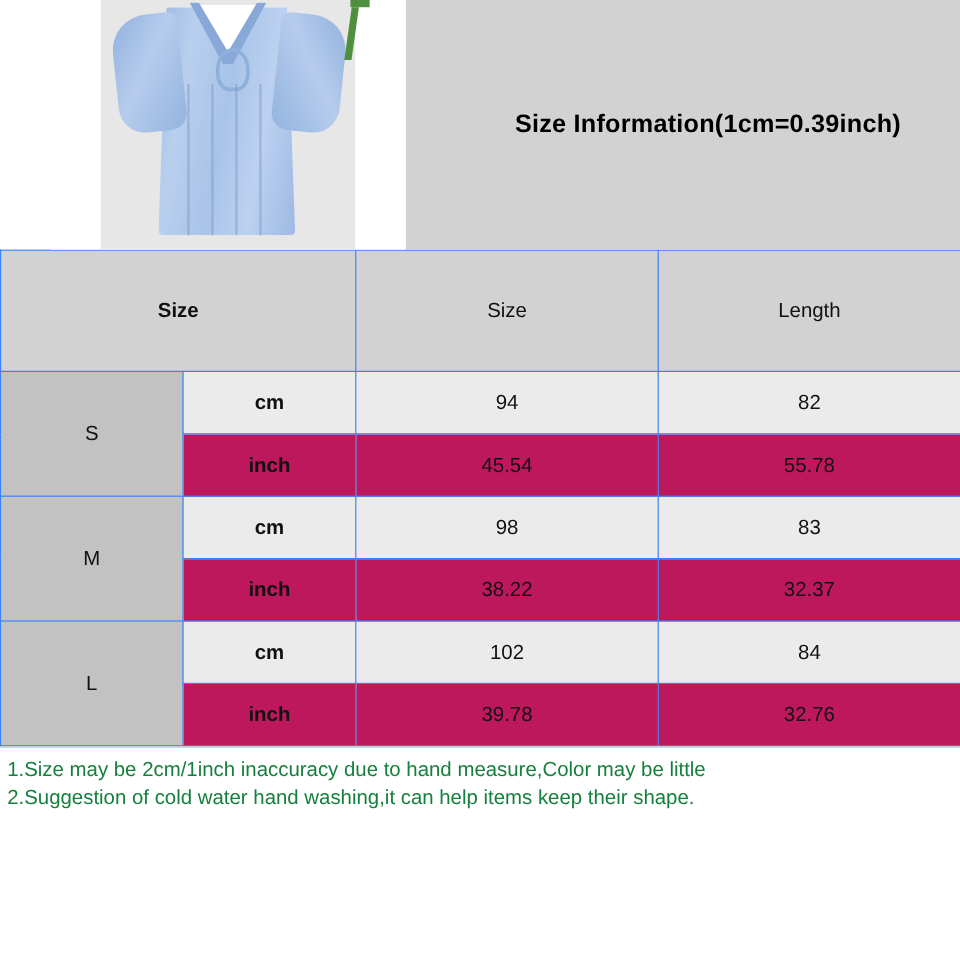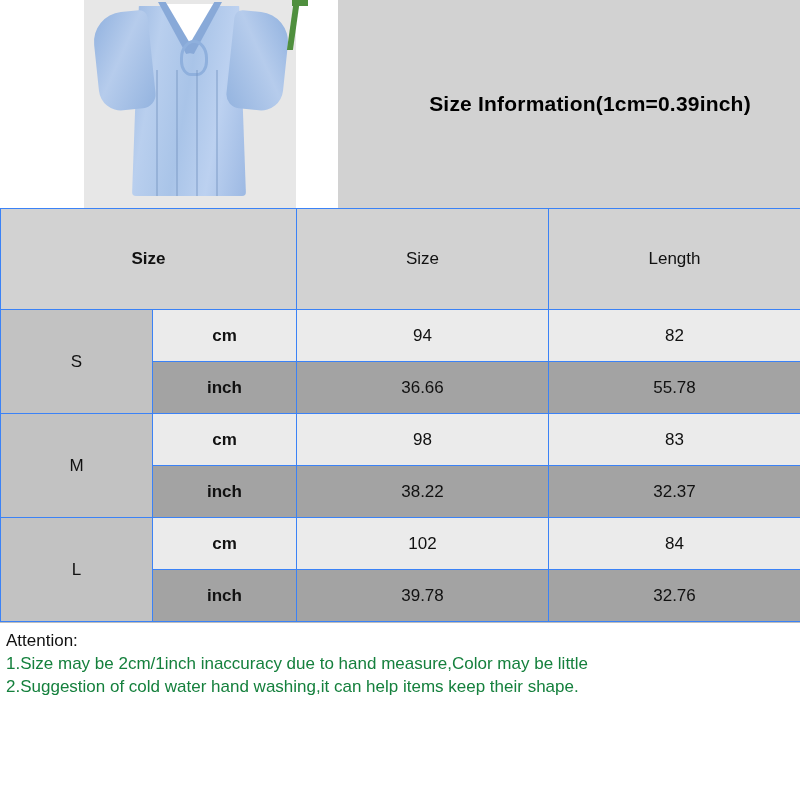--- a/index.html
+++ b/index.html
@@ -205,21 +205,21 @@
   .unit-cell {
     background: #eeeeee;
     font-weight: bold;
     font-size: 17px;
   }
   .val-cell {
     background: #eeeeee;
     font-size: 17px;
   }
   .row-cm td.unit-cell, .row-cm td.val-cell { background: #ebebeb; }
-  .row-inch td.unit-cell, .row-inch td.val-cell { background: #a3a3a3; }
+  .row-inch td.unit-cell, .row-inch td.val-cell { background: #be185d; }
   table.size-table tr.data-row td { height: 49px; }
 
   
   .attention {
     box-sizing: border-box;
     width: 800px;
     padding: 8px 6px 6px 6px;
     background: #ffffff;
     border-top: 1px solid #bdbdbd;
   }
@@ -280,21 +280,21 @@
       </tr>
 
       <tr class="data-row row-cm">
         <td class="size-cell" rowspan="2">S</td>
         <td class="unit-cell">cm</td>
         <td class="val-cell">94</td>
         <td class="val-cell">82</td>
       </tr>
       <tr class="data-row row-inch">
         <td class="unit-cell">inch</td>
-        <td class="val-cell">36.66</td>
+        <td class="val-cell">45.54</td>
         <td class="val-cell">55.78</td>
       </tr>
 
       <tr class="data-row row-cm">
         <td class="size-cell" rowspan="2">M</td>
         <td class="unit-cell">cm</td>
         <td class="val-cell">98</td>
         <td class="val-cell">83</td>
       </tr>
       <tr class="data-row row-inch">
@@ -311,18 +311,17 @@
       </tr>
       <tr class="data-row row-inch">
         <td class="unit-cell">inch</td>
         <td class="val-cell">39.78</td>
         <td class="val-cell">32.76</td>
       </tr>
     </tbody>
   </table>
 
   <div class="attention">
-    <div class="attention-title">Attention:</div>
     <div class="attention-line">1.Size may be 2cm/1inch inaccuracy due to hand measure,Color may be little</div>
     <div class="attention-line">2.Suggestion of cold water hand washing,it can help items keep their shape.</div>
   </div>
 
 </div>
 
 </body></html>

